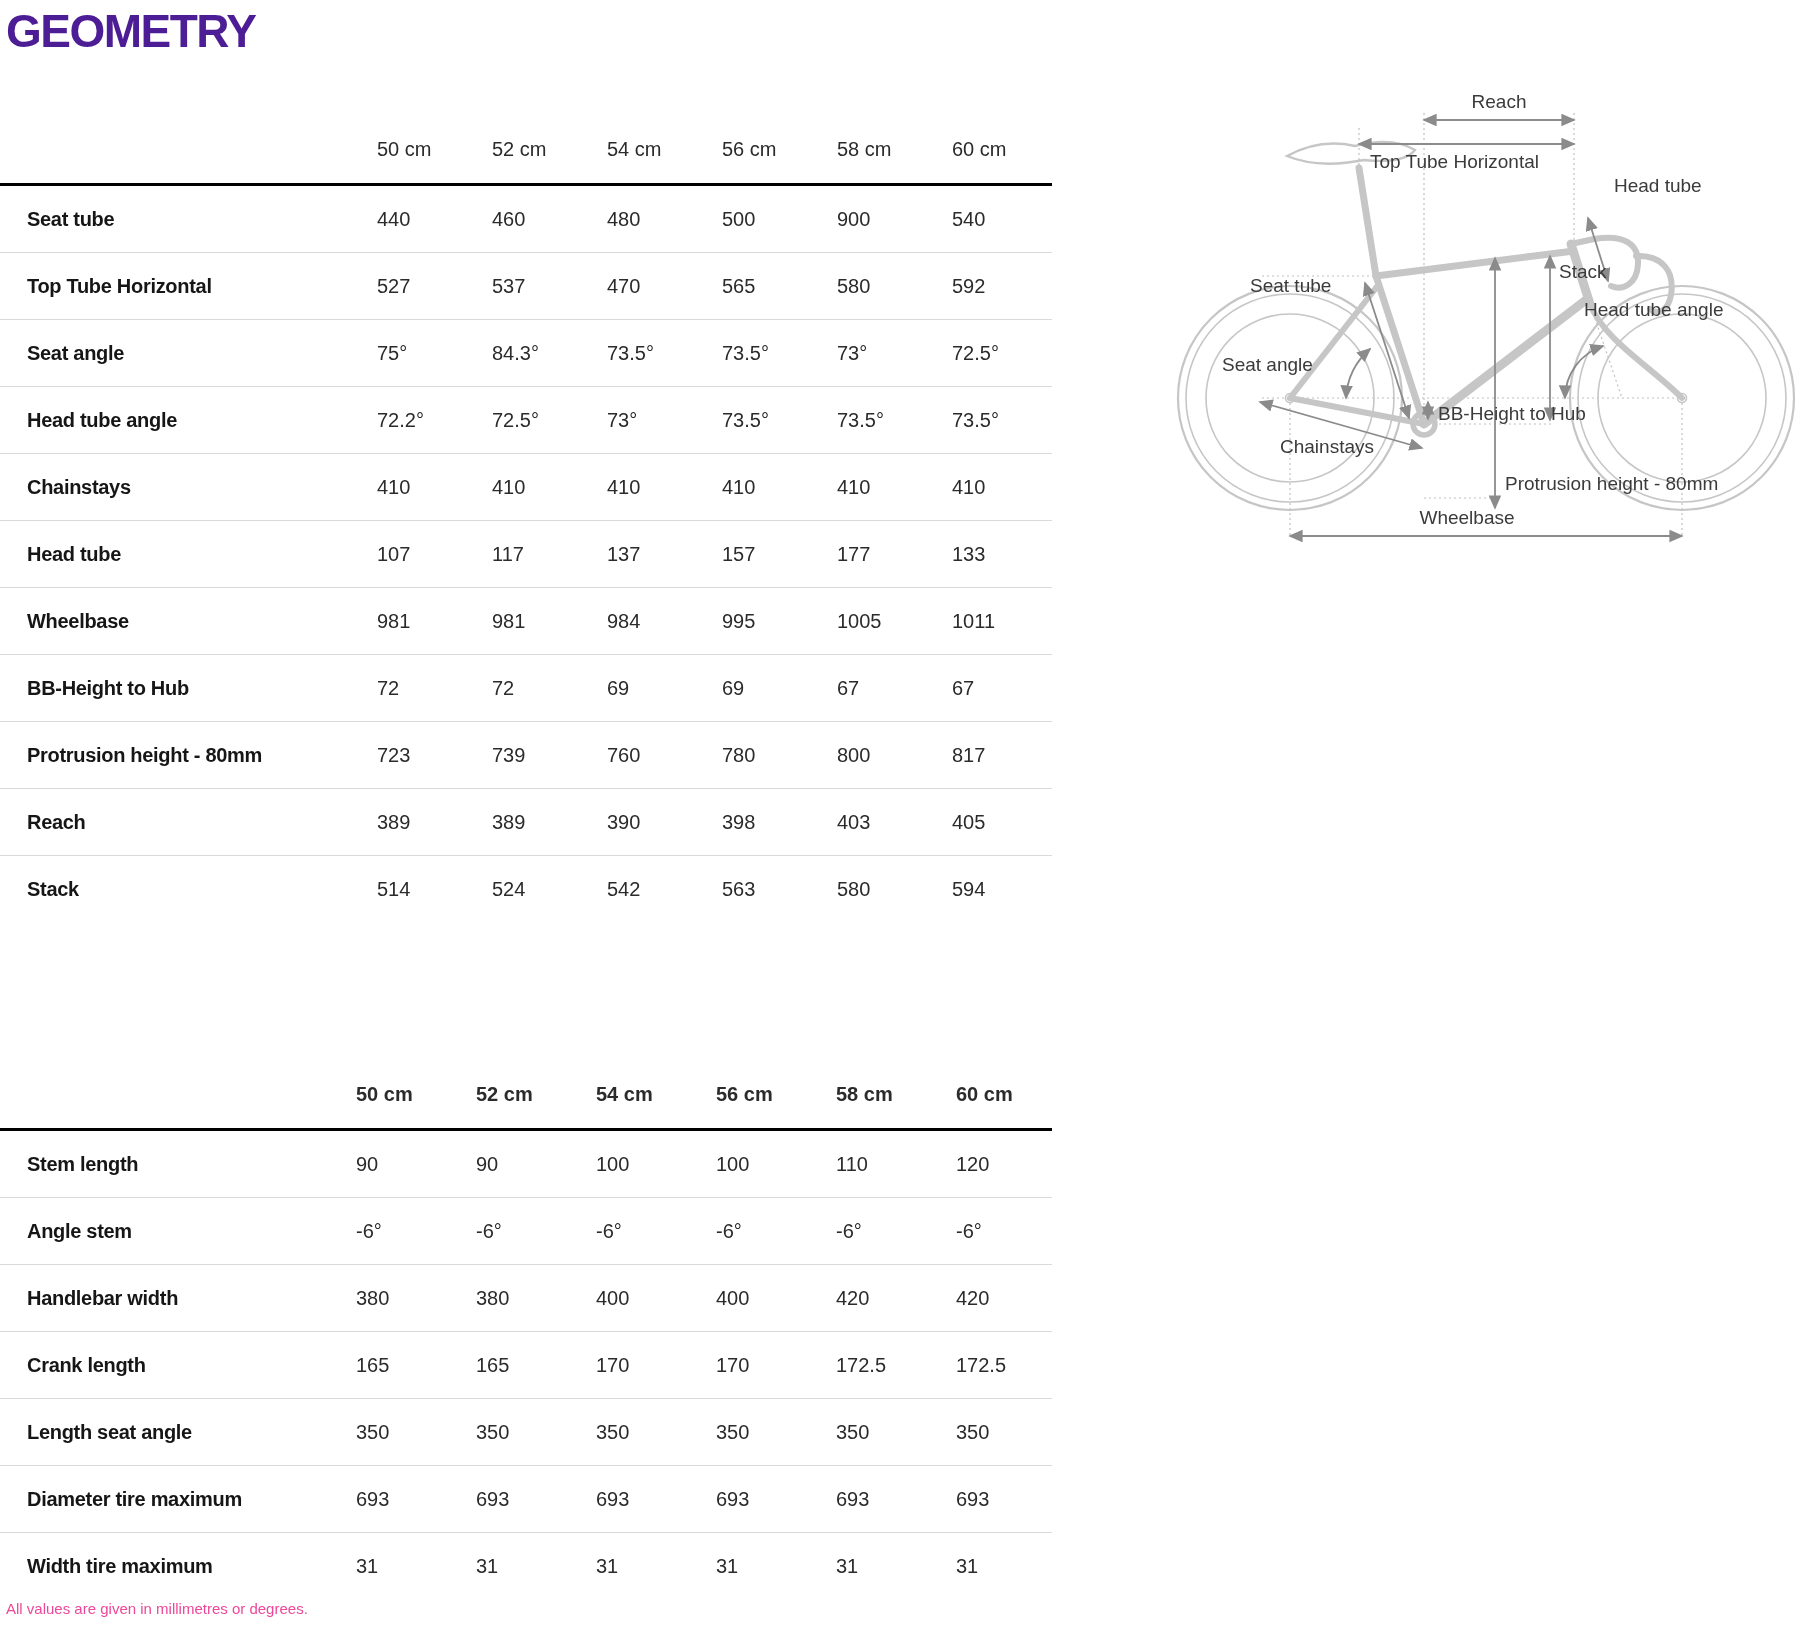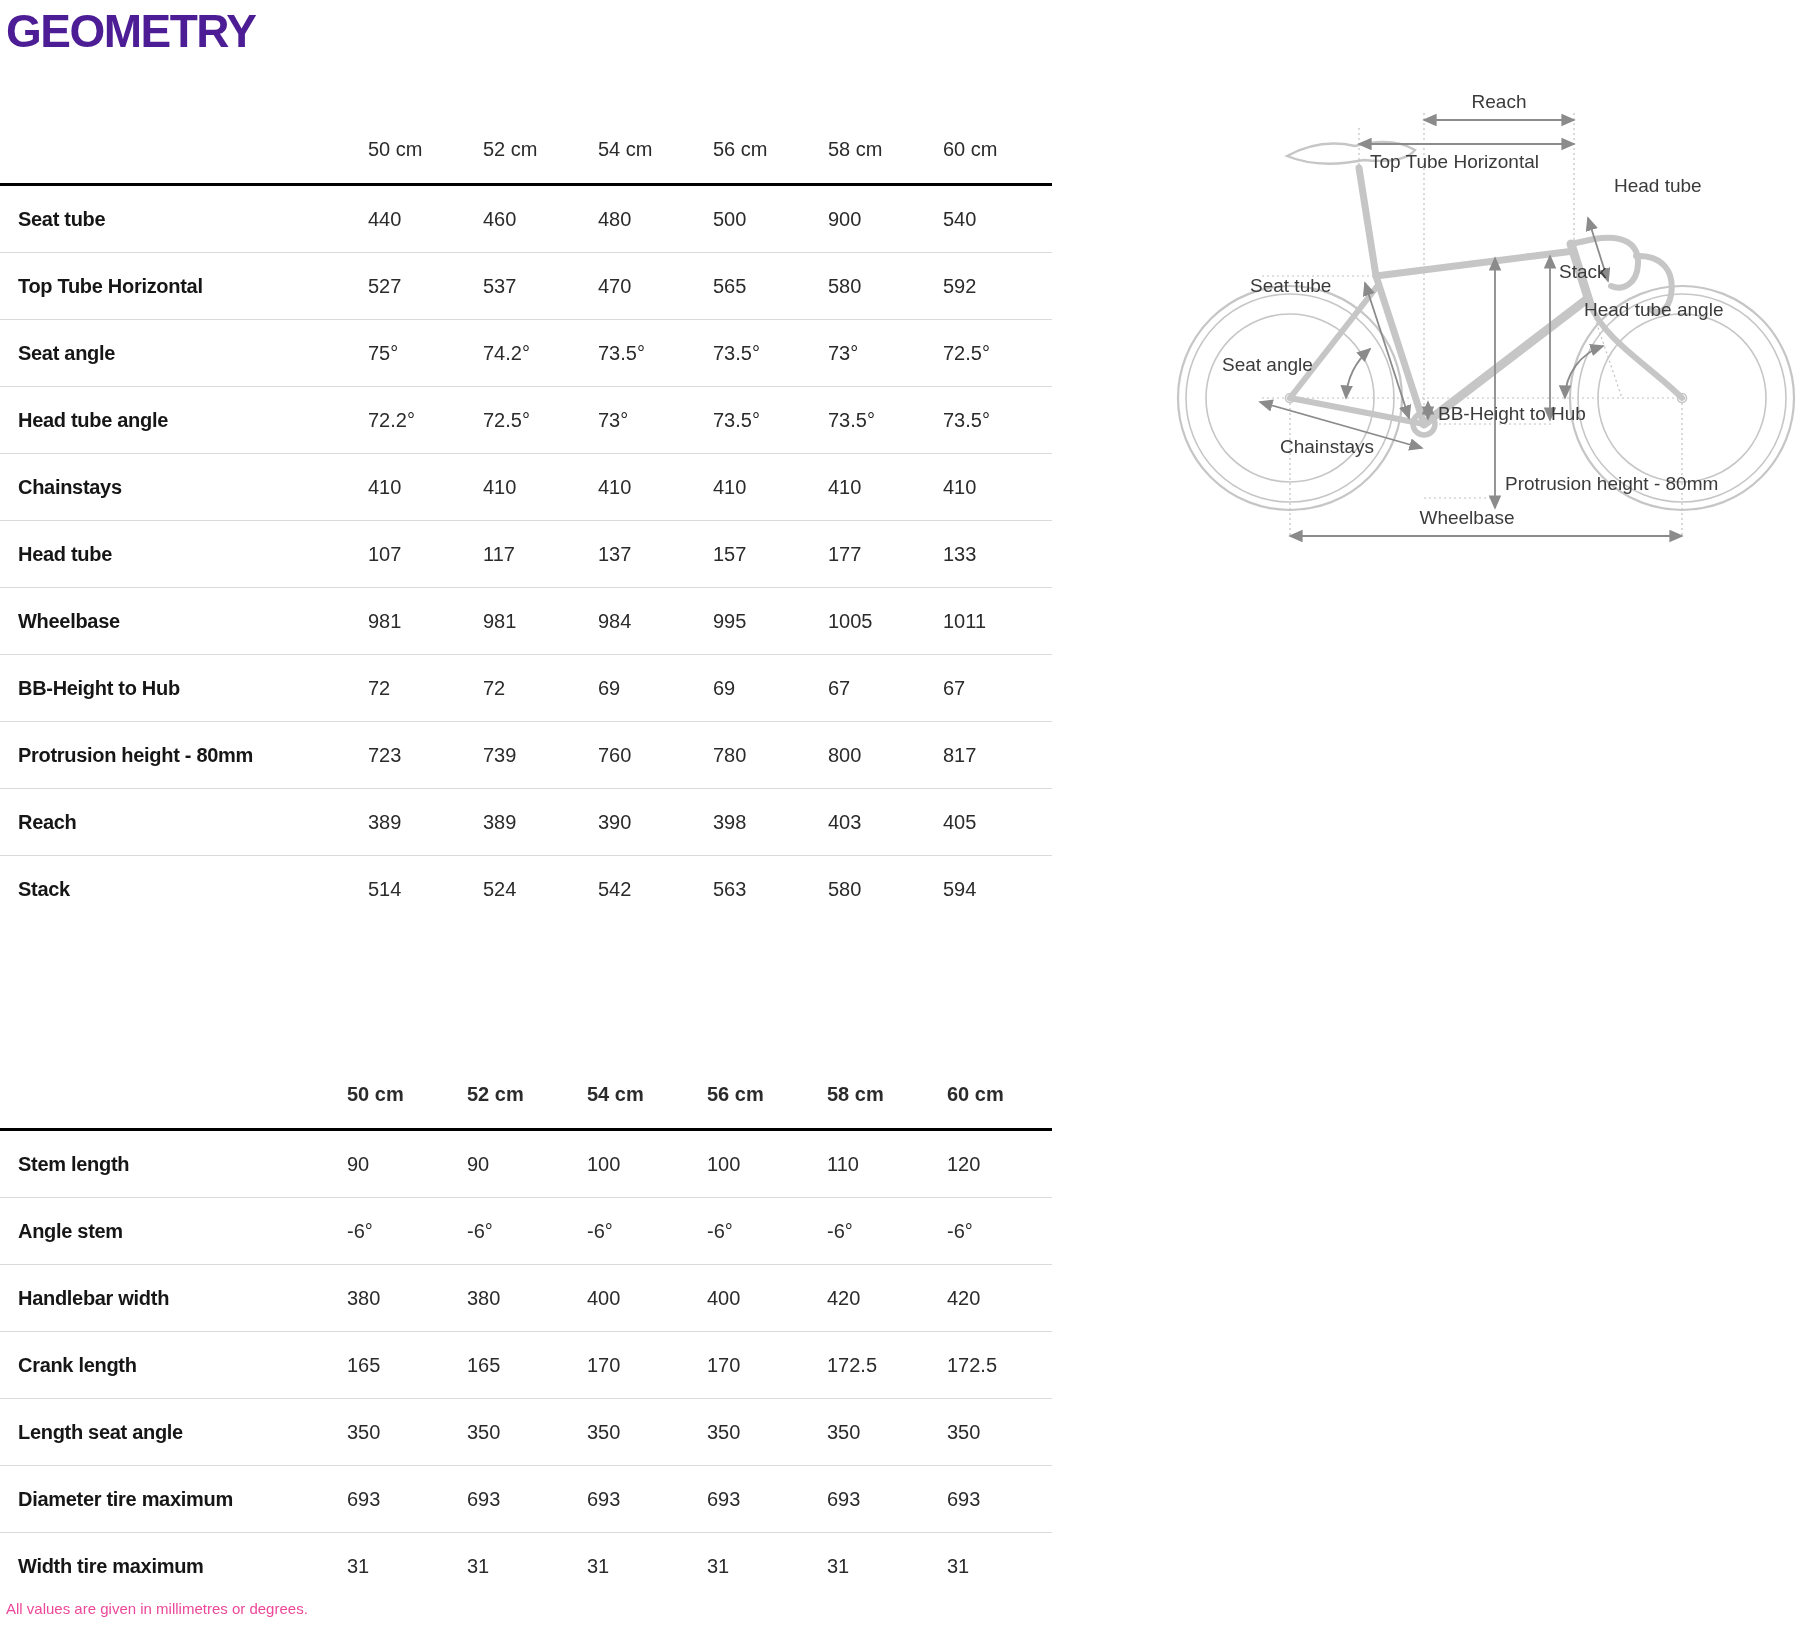--- a/index.html
+++ b/index.html
@@ -10,21 +10,21 @@
     position:absolute;margin:0;font-size:46px;font-weight:700;letter-spacing:-1.5px;
     color:#4c1d95;line-height:1;
   }
   #geo-title{left:6px;top:8px;}
   #ergo-title{left:6px;top:975px;}
 
   .spec-table{position:absolute;left:0;width:1052px;font-size:20px;}
   #geo-table{top:115px;}
   #ergo-table{top:1060px;}
 
-  .t-row{display:grid;align-items:center;height:66px;border-top:1px solid #dadada;}
+  .t-row{display:grid;align-items:center;height:66px;border-top:1px solid #dadada;padding-left:9px;}
   .geo .t-row{grid-template-columns:368px 115px 115px 115px 115px 115px 1fr;}
   .ergo .t-row{grid-template-columns:347px 120px 120px 120px 120px 120px 1fr;}
   .t-head{height:68px;border-top:none;border-bottom:3px solid #000;font-weight:400;color:#222;}
   .ergo .t-head{font-weight:700;}
   .t-head + .t-row{border-top:none;}
   .t-label{font-weight:700;padding-left:18px;letter-spacing:-0.3px;color:#161616;}
   .t-head .t-label{padding-left:18px;}
   .t-val,.t-col{color:#2b2b2b;}
 
   .footer-note{position:absolute;left:6px;top:1600px;font-size:15px;color:#ec4899;}
@@ -63,21 +63,21 @@
         <div class="t-val">527</div>
         <div class="t-val">537</div>
         <div class="t-val">470</div>
         <div class="t-val">565</div>
         <div class="t-val">580</div>
         <div class="t-val">592</div>
       </div>
       <div class="t-row">
         <div class="t-label">Seat angle</div>
         <div class="t-val">75°</div>
-        <div class="t-val">74.2°</div>
+        <div class="t-val">84.3°</div>
         <div class="t-val">73.5°</div>
         <div class="t-val">73.5°</div>
         <div class="t-val">73°</div>
         <div class="t-val">72.5°</div>
       </div>
       <div class="t-row">
         <div class="t-label">Head tube angle</div>
         <div class="t-val">72.2°</div>
         <div class="t-val">72.5°</div>
         <div class="t-val">73°</div>

